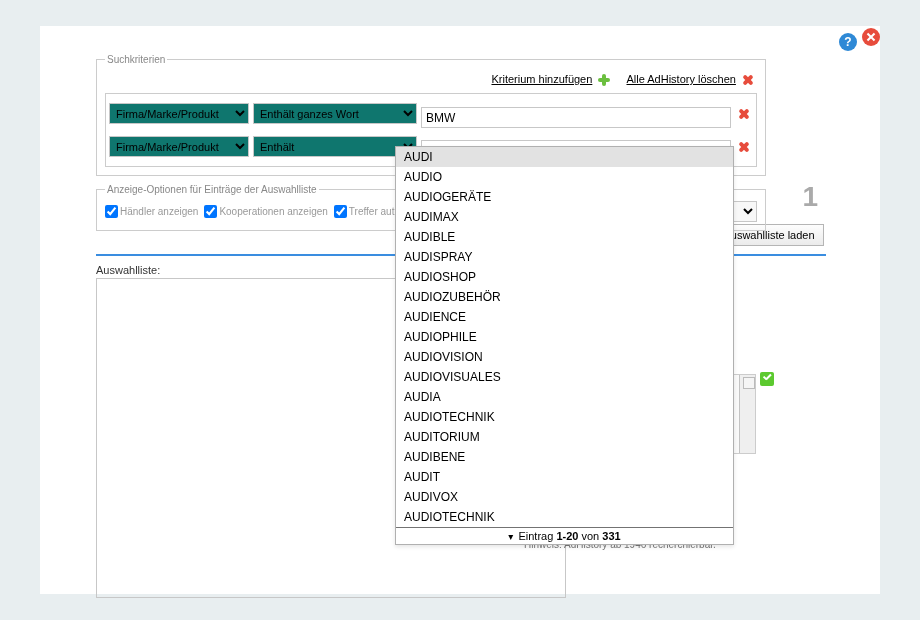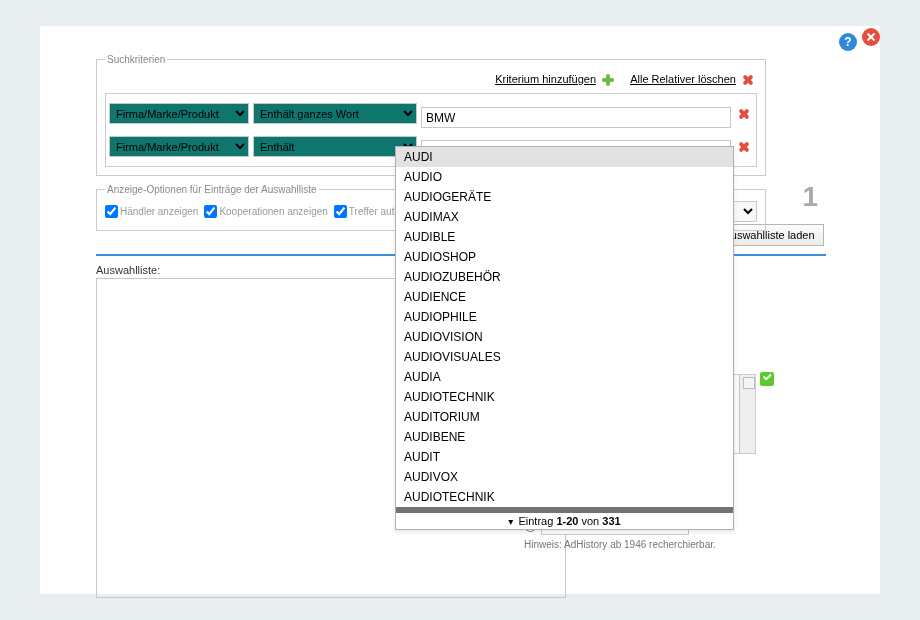--- a/index.html
+++ b/index.html
@@ -50,21 +50,21 @@
 .number1 { position:absolute; right:62px; top:155px; font-size:28px; font-weight:bold; color:#aaa; }
 
 .auswahlliste-lbl { position:absolute; left:56px; top:238px; color:#333; font-size:11px; }
 .auswahlliste-box { position:absolute; left:56px; top:252px; width:470px; height:320px; border:1px solid #c7c7c7; }
 .blue-underline { position:absolute; left:56px; top:228px; width:730px; height:0; border-top:2px solid #3a8de0; }
 
 
 .autocomplete { position:absolute; left:1px; top:84px; width:381px; background:#fff; border:1px solid #b0b0b0; font-size:12px; z-index:100; box-shadow:0 2px 4px rgba(0,0,0,0.1); }
 .ac-item { padding:3px 8px; cursor:pointer; }
 .ac-item.sel { background:#e2e2e2; }
-.ac-footer { border-top:6px solid #737373; font-size:11px; text-align:center; padding:2px 0; }
+.ac-footer { border-top:1px solid #737373; font-size:11px; text-align:center; padding:2px 0; }
 .ac-footer .caret::before { content:"▾"; font-size:10px; margin-right:2px; }
 .ac-footer b { font-weight:bold; }
 
 
 .right-scroll-blue { position:absolute; left:568px; top:256px; width:60px; height:84px; border:1px solid #bbb; background:#2f94ff; }
 .right-scroll-blue .sb { position:absolute; right:0; top:0; width:16px; height:100%; background:#efefef; border-left:1px solid #c3c3c3; }
 .right-scroll-blue .sb::before { content:""; position:absolute; top:2px; left:3px; width:10px; height:10px; border:1px solid #bbb; background:#f5f5f5; }
 .right-scroll-blue .sb::after { content:""; position:absolute; bottom:2px; left:3px; width:10px; height:10px; border:1px solid #bbb; background:#f5f5f5; }
 
 .right-panel2 { position:absolute; left:640px; top:348px; width:76px; height:80px; border:1px solid #ccc; background:#fafafa; }
@@ -96,21 +96,21 @@
   </div>
 
   <div class="topbar">
 
     <fieldset class="suchkriterien">
       <legend>Suchkriterien</legend>
 
       <div class="kriterien-header">
         <a>Kriterium hinzufügen</a>
         <span class="icon-add"></span>
-        <a>Alle Relativer löschen</a>
+        <a>Alle AdHistory löschen</a>
         <span class="icon-del"></span>
       </div>
 
       <div style="position:relative; border:1px solid #ccc; padding:3px;">
         <div class="row">
           <select class="sel sel-w1">
             <option>Firma/Marke/Produkt</option>
           </select>
           <select class="sel sel-w2">
             <option>Enthält ganzes Wort</option>
@@ -129,20 +129,21 @@
           <span class="icon-del"></span>
         </div>
 
         <div class="autocomplete" style="left:289px; top:52px; width:339px;">
           <div id="ac-list">
               <div class="ac-item sel">AUDI</div>
               <div class="ac-item">AUDIO</div>
               <div class="ac-item">AUDIOGERÄTE</div>
               <div class="ac-item">AUDIMAX</div>
               <div class="ac-item">AUDIBLE</div>
+              <div class="ac-item">AUDISPRAY</div>
               <div class="ac-item">AUDIOSHOP</div>
               <div class="ac-item">AUDIOZUBEHÖR</div>
               <div class="ac-item">AUDIENCE</div>
               <div class="ac-item">AUDIOPHILE</div>
               <div class="ac-item">AUDIOVISION</div>
               <div class="ac-item">AUDIOVISUALES</div>
               <div class="ac-item">AUDIA</div>
               <div class="ac-item">AUDIOTECHNIK</div>
               <div class="ac-item">AUDITORIUM</div>
               <div class="ac-item">AUDIBENE</div>

